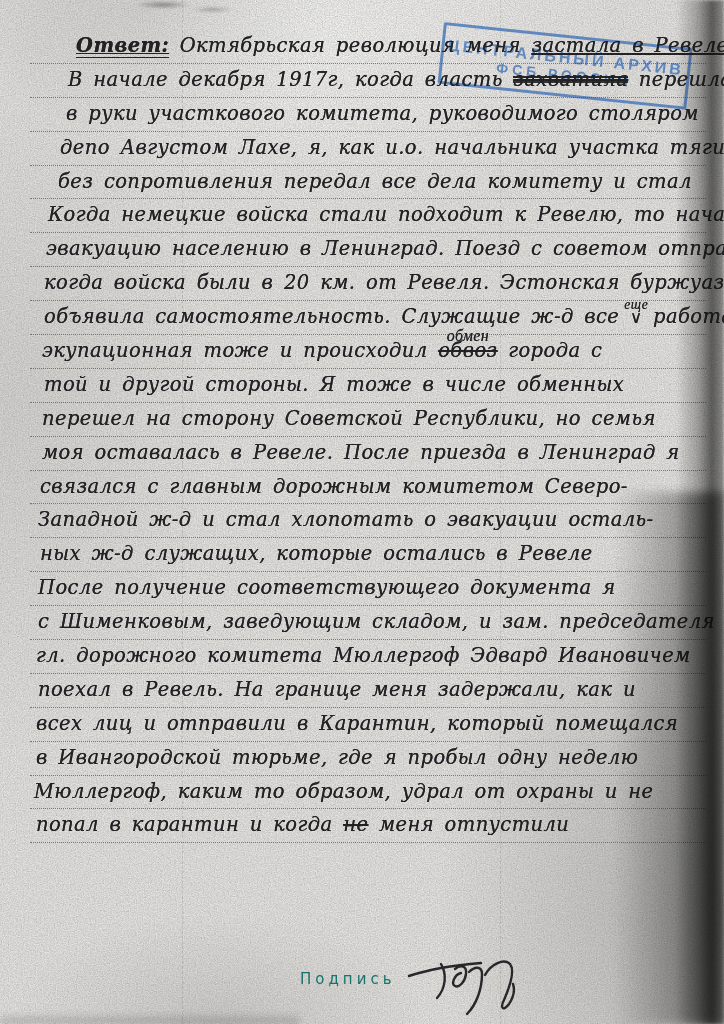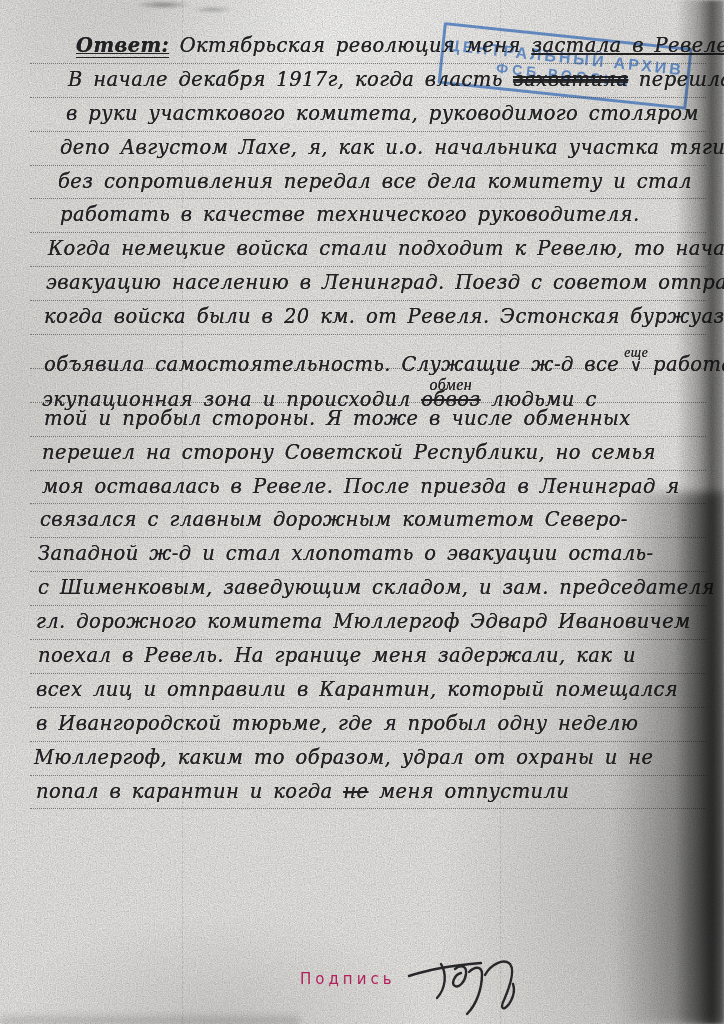--- a/index.html
+++ b/index.html
@@ -38,36 +38,36 @@
     display:flex;flex-direction:column;justify-content:center;align-items:center;
     font-family:"Liberation Sans",sans-serif;font-weight:bold;opacity:0.85;}
   .stamp .s1{font-size:16px;letter-spacing:3px;line-height:19px;}
   .stamp .s2{font-size:14px;letter-spacing:4px;line-height:17px;}
   
   .textcol{position:absolute;left:30px;top:30px;right:18px;z-index:3;
     font-style:italic;font-size:19.5px;letter-spacing:0.4px;word-spacing:4px;}
   .hline{box-sizing:border-box;height:33.9px;line-height:32px;white-space:nowrap;
     border-bottom:1px dotted rgba(70,70,70,0.65);
     text-shadow:0 0 0.5px currentColor;}
-  .seg{display:inline;margin-top:15px;}
+  .seg{display:inline;}
   .seg-u{text-decoration:underline;text-decoration-thickness:1.5px;}
   .seg-u2{text-decoration:underline;border-bottom:1.5px solid currentColor;font-weight:bold;}
   .seg-st{text-decoration:line-through;text-decoration-thickness:2.2px;}
   .seg-scr{text-decoration:line-through;text-decoration-thickness:2px;
     background-image:linear-gradient(to bottom, transparent 34%, rgba(10,10,10,0.9) 34%, rgba(10,10,10,0.9) 44%,
       transparent 44%, transparent 56%, rgba(15,15,15,0.85) 56%, rgba(15,15,15,0.85) 66%, transparent 66%);}
   .seg-caret{font-size:0.85em;}
   .has-above{position:relative;display:inline-block;}
   .has-above .above{position:absolute;left:50%;transform:translateX(-50%);bottom:0.95em;
     font-size:0.82em;white-space:nowrap;text-shadow:0 0 0.5px currentColor;font-family:Liberation Serif, serif;}
   
   .sigrow{position:absolute;left:0;top:948px;width:724px;height:70px;z-index:3;
     display:flex;align-items:flex-start;}
   .sig-label{margin-left:300px;margin-top:22px;font-family:"DejaVu Sans",sans-serif;
-    font-size:15px;letter-spacing:4px;color:#be185d;}
+    font-size:15px;letter-spacing:4px;color:#0f766e;}
   .sig-svg{margin-left:10px;margin-top:-6px;}
 </style>
 </head>
 <body>
 
 <div class="page">
 
   <div class="mottle"></div>
   <div class="fold f1"></div>
   <div class="fold f2"></div>
@@ -78,31 +78,32 @@
     <div class="s1">ЦЕНТРАЛЬНЫЙ АРХИВ</div>
     <div class="s2">ФСБ РОССИИ</div>
   </div>
 
   <div class="textcol" id="lines" style="color: rgb(28, 28, 31);">
       <div class="hline" style="padding-left: 46px;"><span class="seg seg-u2">Ответ:</span> <span class="seg seg-n">Октябрьская революция меня</span> <span class="seg seg-u">застала в Ревеле.</span></div>
       <div class="hline" style="padding-left: 38px;"><span class="seg seg-n">В начале декабря 1917г, когда власть</span> <span class="seg seg-scr">захватила</span> <span class="seg seg-n">перешла</span></div>
       <div class="hline" style="padding-left: 36px;"><span class="seg seg-n">в руки участкового комитета, руководимого столяром</span></div>
       <div class="hline" style="padding-left: 30px;"><span class="seg seg-n">депо Августом Лахе, я, как и.о. начальника участка тяги</span></div>
       <div class="hline" style="padding-left: 28px;"><span class="seg seg-n">без сопротивления передал все дела комитету и стал</span></div>
-      <div class="hline" style="padding-left: 30px;"><span class="seg seg-n">работать в качестве технического руководителя.</span></div>
       <div class="hline" style="padding-left: 18px;"><span class="seg seg-n">Когда немецкие войска стали подходит к Ревелю, то началась</span></div>
       <div class="hline" style="padding-left: 16px;"><span class="seg seg-n">эвакуацию населению в Ленинград. Поезд с советом отправили,</span></div>
       <div class="hline" style="padding-left: 14px;"><span class="seg seg-n">когда войска были в 20 км. от Ревеля. Эстонская буржуазия</span></div>
       <div class="hline" style="padding-left: 14px; text-align: right;"><span class="seg seg-n">объявила самостоятельность. Служащие ж-д все</span> <span class="seg seg-caret has-above">∨<span class="above">еще</span></span> <span class="seg seg-n">работали и</span></div>
-      <div class="hline" style="padding-left: 12px;"><span class="seg seg-n">экупационная зона и происходил</span> <span class="seg seg-st has-above">обвоз<span class="above">обмен</span></span> <span class="seg seg-n">людьми с</span></div>
-      <div class="hline" style="padding-left: 14px;"><span class="seg seg-n">той и пробыл стороны. Я тоже в числе обменных</span></div>
+      <div class="hline" style="padding-left: 12px;"><span class="seg seg-n">экупационная тоже и происходил</span> <span class="seg seg-st has-above">обвоз<span class="above">обмен</span></span> <span class="seg seg-n">города с</span></div>
+      <div class="hline" style="padding-left: 14px;"><span class="seg seg-n">той и другой стороны. Я тоже в числе обменных</span></div>
       <div class="hline" style="padding-left: 12px;"><span class="seg seg-n">перешел на сторону Советской Республики, но семья</span></div>
       <div class="hline" style="padding-left: 12px;"><span class="seg seg-n">моя оставалась в Ревеле. После приезда в Ленинград я</span></div>
       <div class="hline" style="padding-left: 10px;"><span class="seg seg-n">связался с главным дорожным комитетом Северо-</span></div>
       <div class="hline" style="padding-left: 8px;"><span class="seg seg-n">Западной ж-д и стал хлопотать о эвакуации осталь-</span></div>
+      <div class="hline" style="padding-left: 10px;"><span class="seg seg-n">ных ж-д служащих, которые остались в Ревеле</span></div>
+      <div class="hline" style="padding-left: 8px;"><span class="seg seg-n">После получение соответствующего документа я</span></div>
       <div class="hline" style="padding-left: 8px;"><span class="seg seg-n">с Шименковым, заведующим складом, и зам. председателя</span></div>
       <div class="hline" style="padding-left: 6px;"><span class="seg seg-n">гл. дорожного комитета Мюллергоф Эдвард Ивановичем</span></div>
       <div class="hline" style="padding-left: 8px;"><span class="seg seg-n">поехал в Ревель. На границе меня задержали, как и</span></div>
       <div class="hline" style="padding-left: 6px;"><span class="seg seg-n">всех лиц и отправили в Карантин, который помещался</span></div>
       <div class="hline" style="padding-left: 6px;"><span class="seg seg-n">в Ивангородской тюрьме, где я пробыл одну неделю</span></div>
       <div class="hline" style="padding-left: 4px;"><span class="seg seg-n">Мюллергоф, каким то образом, удрал от охраны и не</span></div>
       <div class="hline" style="padding-left: 6px; font-style: italic;"><span class="seg seg-n">попал в карантин и когда</span> <span class="seg seg-st">не</span> <span class="seg seg-n">меня отпустили</span></div>
     </div>
 
   <div class="sigrow">

